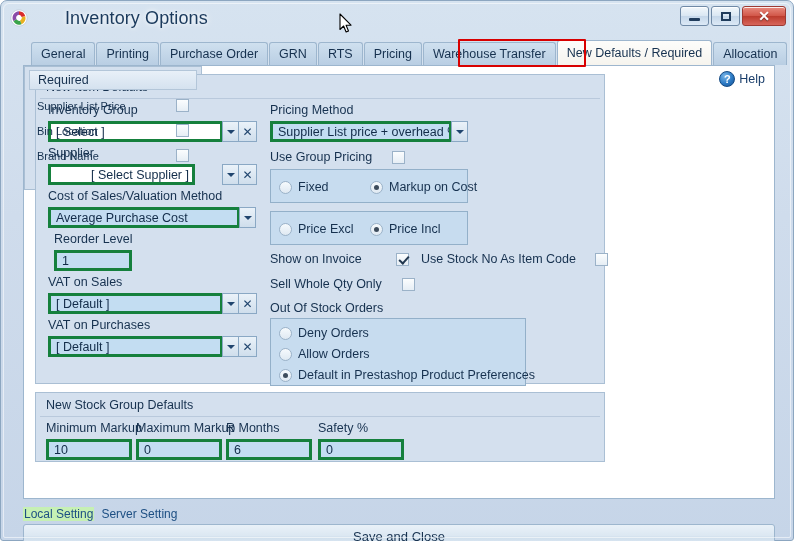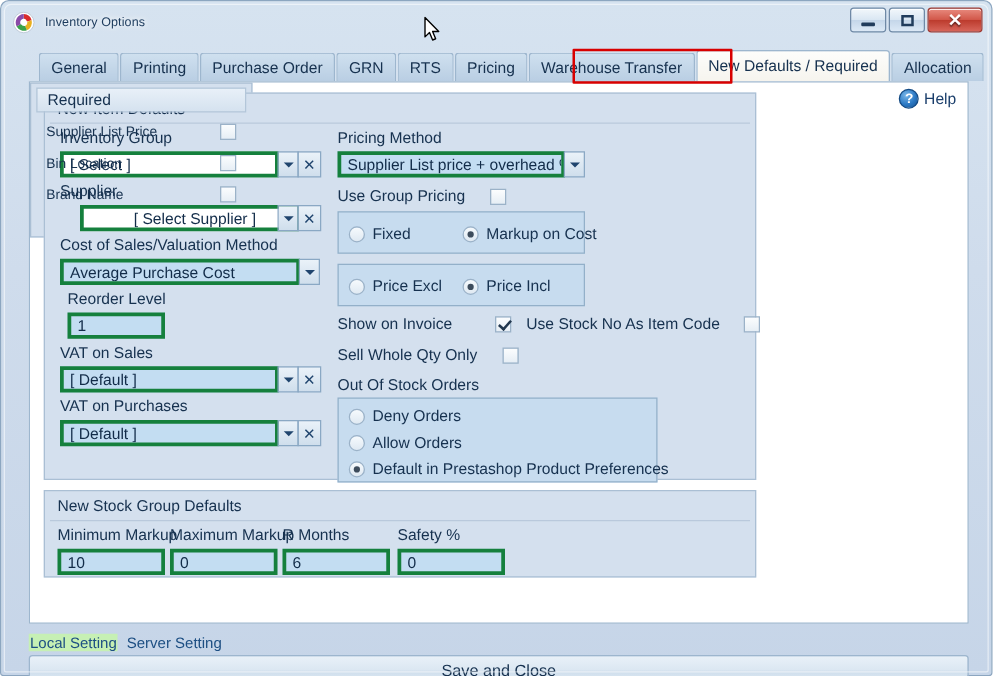--- a/index.html
+++ b/index.html
@@ -32,25 +32,26 @@
   
   #titlebar {
     position: relative;
     height: 34px;
     display: flex;
     align-items: center;
     padding: 0 4px 0 9px;
   }
   #app-icon { width: 18px; height: 18px; flex: 0 0 18px; margin-right: 8px; }
   #title-text {
-    font-size: 10px;
+    font-size: 18px;
     color: #1b3a5c;
     letter-spacing: .1px;
     text-shadow: 0 0 4px rgba(255,255,255,.95), 0 0 8px rgba(255,255,255,.8);
     white-space: nowrap;
+    margin-left: 29px;
   }
   #caption-buttons {
     position: absolute;
     right: 7px; top: 5px;
     display: flex; gap: 2px;
   }
   .capbtn {
     width: 29px; height: 20px;
     border: 1px solid #6f89a6;
     border-radius: 3px;
@@ -382,21 +383,21 @@
         <div class="gb-rule"></div>
 
         <div class="lbl" style="left:12px; top:28px;">Inventory Group</div>
         <div class="field white" style="left:12px; top:46px; width:175px;">[ Select ]</div>
         <div class="combo-arrow" style="left:186px; top:46px;">
             <i></i>
           </div>
         <div class="clear-btn" style="left:202px; top:46px;">✕</div>
 
         <div class="lbl" style="left:12px; top:71px;">Supplier</div>
-        <div class="field white" style="left:28px; top:89px; width:175px;padding-left:40px;">[ Select Supplier ]</div>
+        <div class="field white" style="left:12px; top:89px; width:147px;padding-left:40px;">[ Select Supplier ]</div>
         <div class="combo-arrow" style="left:186px; top:89px;">
             <i></i>
           </div>
         <div class="clear-btn" style="left:202px; top:89px;">✕</div>
 
         <div class="lbl" style="left:12px; top:114px;">Cost of Sales/Valuation Method</div>
         <div class="field" style="left:12px; top:132px; width:192px;">Average Purchase Cost</div>
         <div class="combo-arrow" style="left:203px; top:132px;">
             <i></i>
           </div>

